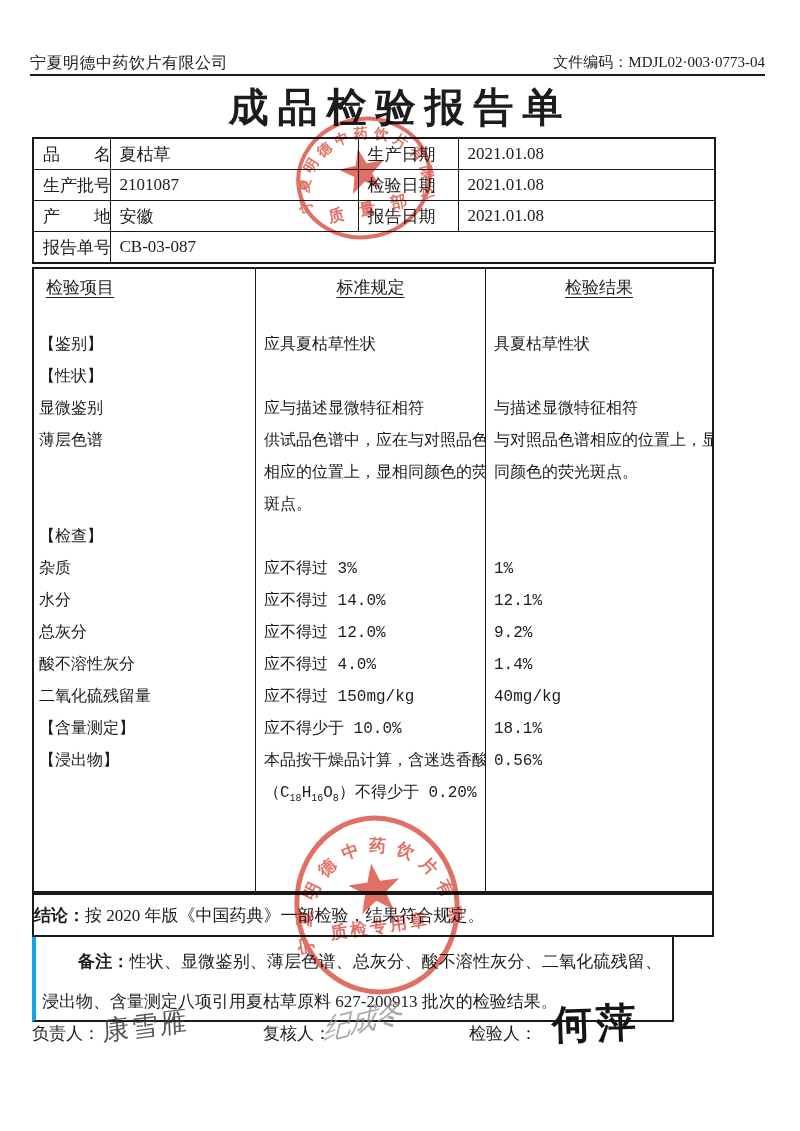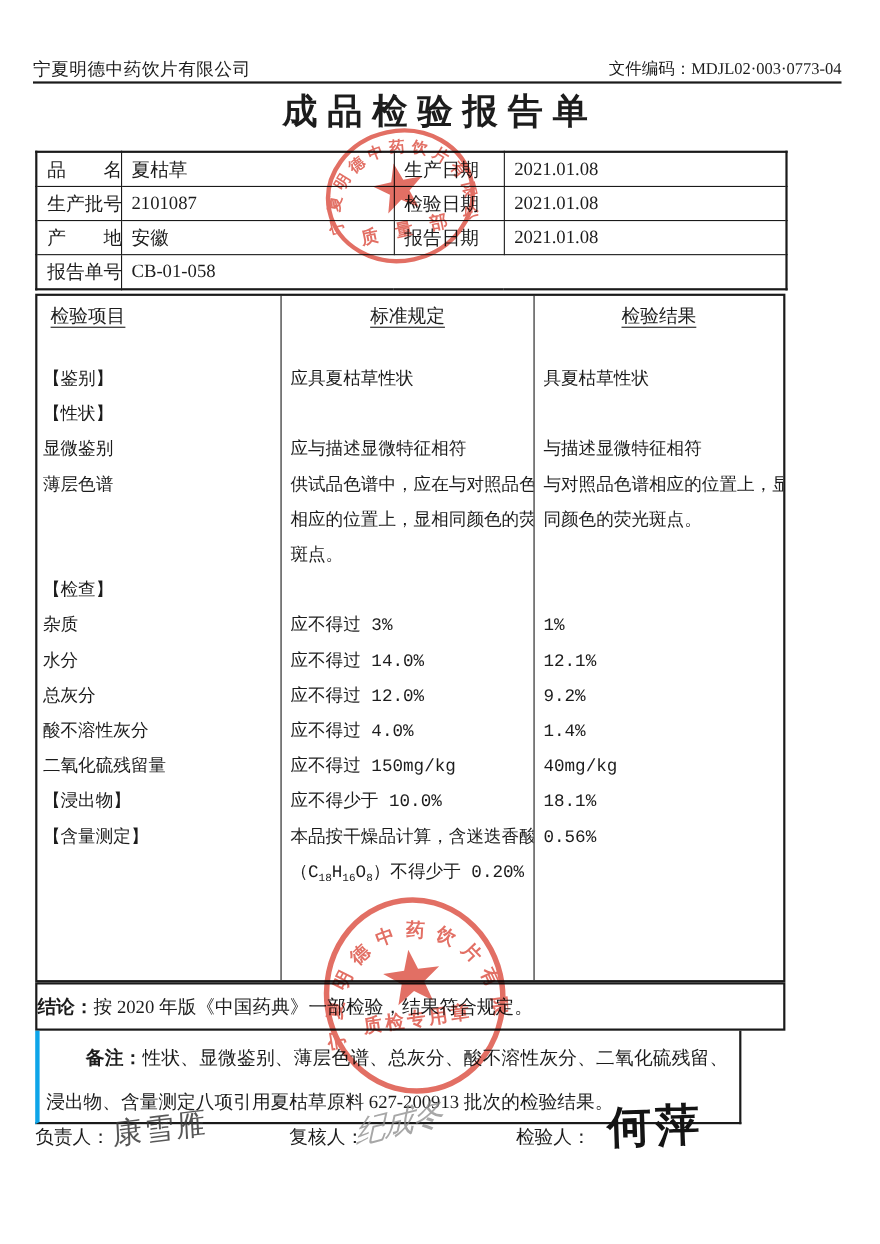--- a/index.html
+++ b/index.html
@@ -3,21 +3,21 @@
 <meta charset="utf-8">
 <style>
   html,body{margin:0;padding:0;background:#fff;}
   .page{position:relative;width:800px;height:1131px;background:#fff;overflow:hidden;
         font-family:"Liberation Serif","DejaVu Serif",serif;color:#1c1c1c;}
   
   .hdr-company{position:absolute;left:30px;top:53px;font-size:16px;letter-spacing:.5px;}
   .hdr-code{position:absolute;right:35px;top:53px;font-size:15px;}
   .hdr-rule{position:absolute;left:30px;top:74px;width:735px;border-top:2px solid #1a1a1a;}
   .doc-title{position:absolute;left:0;top:80px;width:800px;text-align:center;
-             font-size:32px;font-weight:bold;letter-spacing:9px;}
+             font-size:40px;font-weight:bold;letter-spacing:9px;}
   
   .info-table{position:absolute;left:32px;top:137px;width:682px;border-collapse:collapse;
               table-layout:fixed;font-size:17px;}
   .info-table td{border:1px solid #1a1a1a;height:30px;padding:0 0 0 9px;white-space:nowrap;overflow:hidden;}
   .info-table{border:2px solid #1a1a1a;}
   
   .spec{position:absolute;left:32px;top:267px;width:682px;height:626px;
         border:2px solid #1a1a1a;box-sizing:border-box;display:flex;font-size:16px;}
   .spec .col{box-sizing:border-box;height:100%;font-family:Liberation Mono, monospace;}
   .spec .c1{width:226px;border-right:1px solid #1a1a1a;}
@@ -85,42 +85,42 @@
       <td>2021.01.08</td>
     </tr>
     <tr>
       <td>产　　地</td>
       <td>安徽</td>
       <td>报告日期</td>
       <td>2021.01.08</td>
     </tr>
     <tr>
       <td>报告单号</td>
-      <td colspan="3">CB-01-058</td>
+      <td colspan="3">CB-03-087</td>
     </tr>
   </tbody>
     </table>
 
   <div class="spec">
     <div class="col c1">
       <div class="colhead"><span>检验项目</span></div>
       <div class="line">【鉴别】</div>
       <div class="line">【性状】</div>
       <div class="line">显微鉴别</div>
       <div class="line">薄层色谱</div>
       <div class="line"></div>
       <div class="line"></div>
       <div class="line">【检查】</div>
       <div class="line">杂质</div>
       <div class="line">水分</div>
       <div class="line">总灰分</div>
       <div class="line">酸不溶性灰分</div>
       <div class="line">二氧化硫残留量</div>
+      <div class="line">【含量测定】</div>
       <div class="line">【浸出物】</div>
-      <div class="line">【含量测定】</div>
       <div class="line"></div>
     </div>
     <div class="col c2">
       <div class="colhead"><span>标准规定</span></div>
       <div class="line">应具夏枯草性状</div>
       <div class="line"></div>
       <div class="line">应与描述显微特征相符</div>
       <div class="line">供试品色谱中，应在与对照品色谱</div>
       <div class="line">相应的位置上，显相同颜色的荧光</div>
       <div class="line">斑点。</div>

